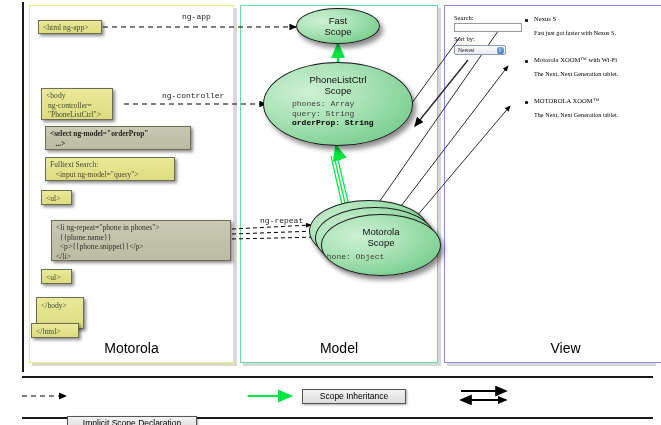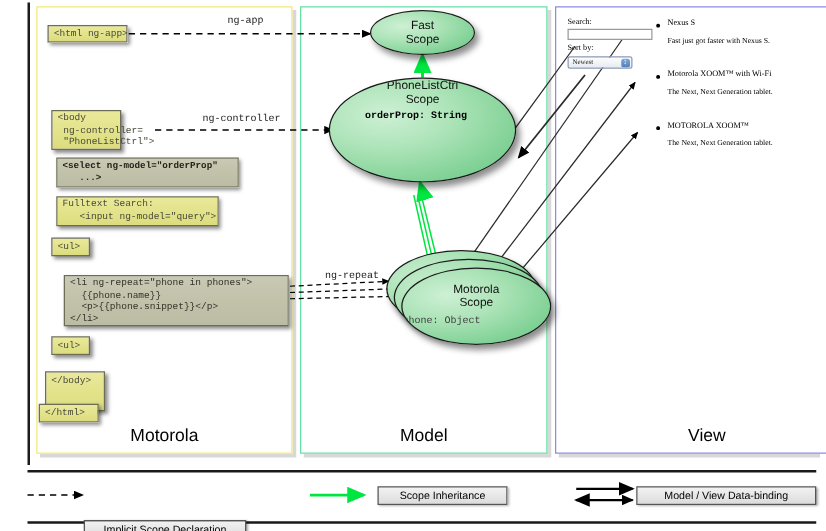--- a/index.html
+++ b/index.html
@@ -39,21 +39,21 @@
     font-size: 14px;
     color: #000;
     font-family: "Liberation Sans", sans-serif;
   }
 
   
   .codebox {
     position: absolute;
     box-sizing: border-box;
     border: 1px solid #6d6d55;
-    font-family: Liberation Mono, monospace;
+    font-family: Liberation Serif, serif;
     font-size: 7.6px;
     line-height: 9.6px;
     color: #4a4a3a;
     padding: 2px 4px 2px 4px;
     white-space: pre;
     box-shadow: 2px 2px 3px rgba(0,0,0,0.45);
     background: linear-gradient(to bottom, #e9e99a 0%, #e3e38c 50%, #dcdc7e 100%);
   }
   .codebox.gray {
     background: linear-gradient(to bottom, #c9c9b4 0%, #c2c2ab 50%, #bcbca4 100%);
@@ -256,21 +256,21 @@
       <line x1="400" y1="236" x2="510" y2="106" stroke="#2a2a2a" stroke-width="1" marker-end="url(#arrBlackSm)"></line>
     </g>
   </svg>
 
   <div class="edge-label" style="left:168px; top:12px;">ng-app</div>
   <div class="edge-label" style="left:148px; top:91px;">ng-controller</div>
   <div class="edge-label" style="left:246px; top:216px;">ng-repeat</div>
 
   <div class="codebox" style="left:38px; top:20px; width:64px; height:14px; line-height:10px;">&lt;html ng-app&gt;</div>
 
-  <div class="codebox" style="left:41px; top:88px; width:56px; height:32px;">&lt;body
+  <div class="codebox" style="left:41px; top:88px; width:72px; height:32px;">&lt;body
  ng-controller=
  "PhoneListCtrl"&gt;</div>
 
   <div class="codebox gray bold" style="left:45px; top:126px; width:146px; height:24px; font-size:7.4px;">&lt;select ng-model="orderProp"
    ...&gt;</div>
 
   <div class="codebox" style="left:45px; top:157px; width:130px; height:24px;">Fulltext Search:
    &lt;input ng-model="query"&gt;</div>
 
   <div class="codebox" style="left:41px; top:190px; width:31px; height:15px; line-height:11px;">&lt;ul&gt;</div>
@@ -285,23 +285,25 @@
   <div class="codebox" style="left:36px; top:297px; width:48px; height:32px; line-height:11px;">&lt;/body&gt;</div>
 
   <div class="codebox" style="left:31px; top:323px; width:48px; height:15px; line-height:11px;">&lt;/html&gt;</div>
 
   <div class="ellipse" style="left:296px; top:8px; width:84px; height:36px;">
     <div class="title" style="margin-top:6px;">Fast</div>
     <div class="title">Scope</div>
   </div>
 
   <div class="ellipse" style="left:263px; top:62px; width:150px; height:84px;">
-    <div class="title" style="">PhoneListCtrl</div>
+    <div class="title" style="margin-top:11px;">PhoneListCtrl</div>
     <div class="title">Scope</div>
     <div class="props" style="margin-top:3px; padding-left:28px;">
+      <div>phones: Array</div>
+      <div>query: String</div>
       <div class="b">orderProp: String</div>
     </div>
   </div>
 
   <div class="ellipse" style="left:309px; top:200px; width:120px; height:62px;"></div>
   <div class="ellipse" style="left:315px; top:207px; width:120px; height:62px;"></div>
   <div class="ellipse" style="left:321px; top:214px; width:120px; height:62px;">
     <div class="title" style="margin-top:11px;">Motorola</div>
     <div class="title">Scope</div>
     <div class="props" style="margin-top:4px; ">
@@ -348,15 +350,14 @@
     </g>
     <g>
       <line x1="461" y1="391" x2="506" y2="391" stroke="#000" stroke-width="1.8" marker-end="url(#arrBlack)"></line>
       <line x1="506" y1="400" x2="461" y2="400" stroke="#000" stroke-width="1.8" marker-end="url(#arrBlack)"></line>
       <line x1="461" y1="400" x2="506" y2="400" stroke="#000" stroke-width="1.4" marker-end="url(#arrBlack)"></line>
     </g>
   </svg>
 
   <div class="legend-box" style="left:67px; top:389px; width:130px; height:15px;margin-top:27px;">Implicit Scope Declaration</div>
   <div class="legend-box" style="left:302px; top:389px; width:104px; height:15px;">Scope Inheritance</div>
-  <div class="legend-box" style="left:509px; top:389px; width:144px; height:15px;">Model / View Data-binding</div>
 
 </div>
 
 </body></html>

